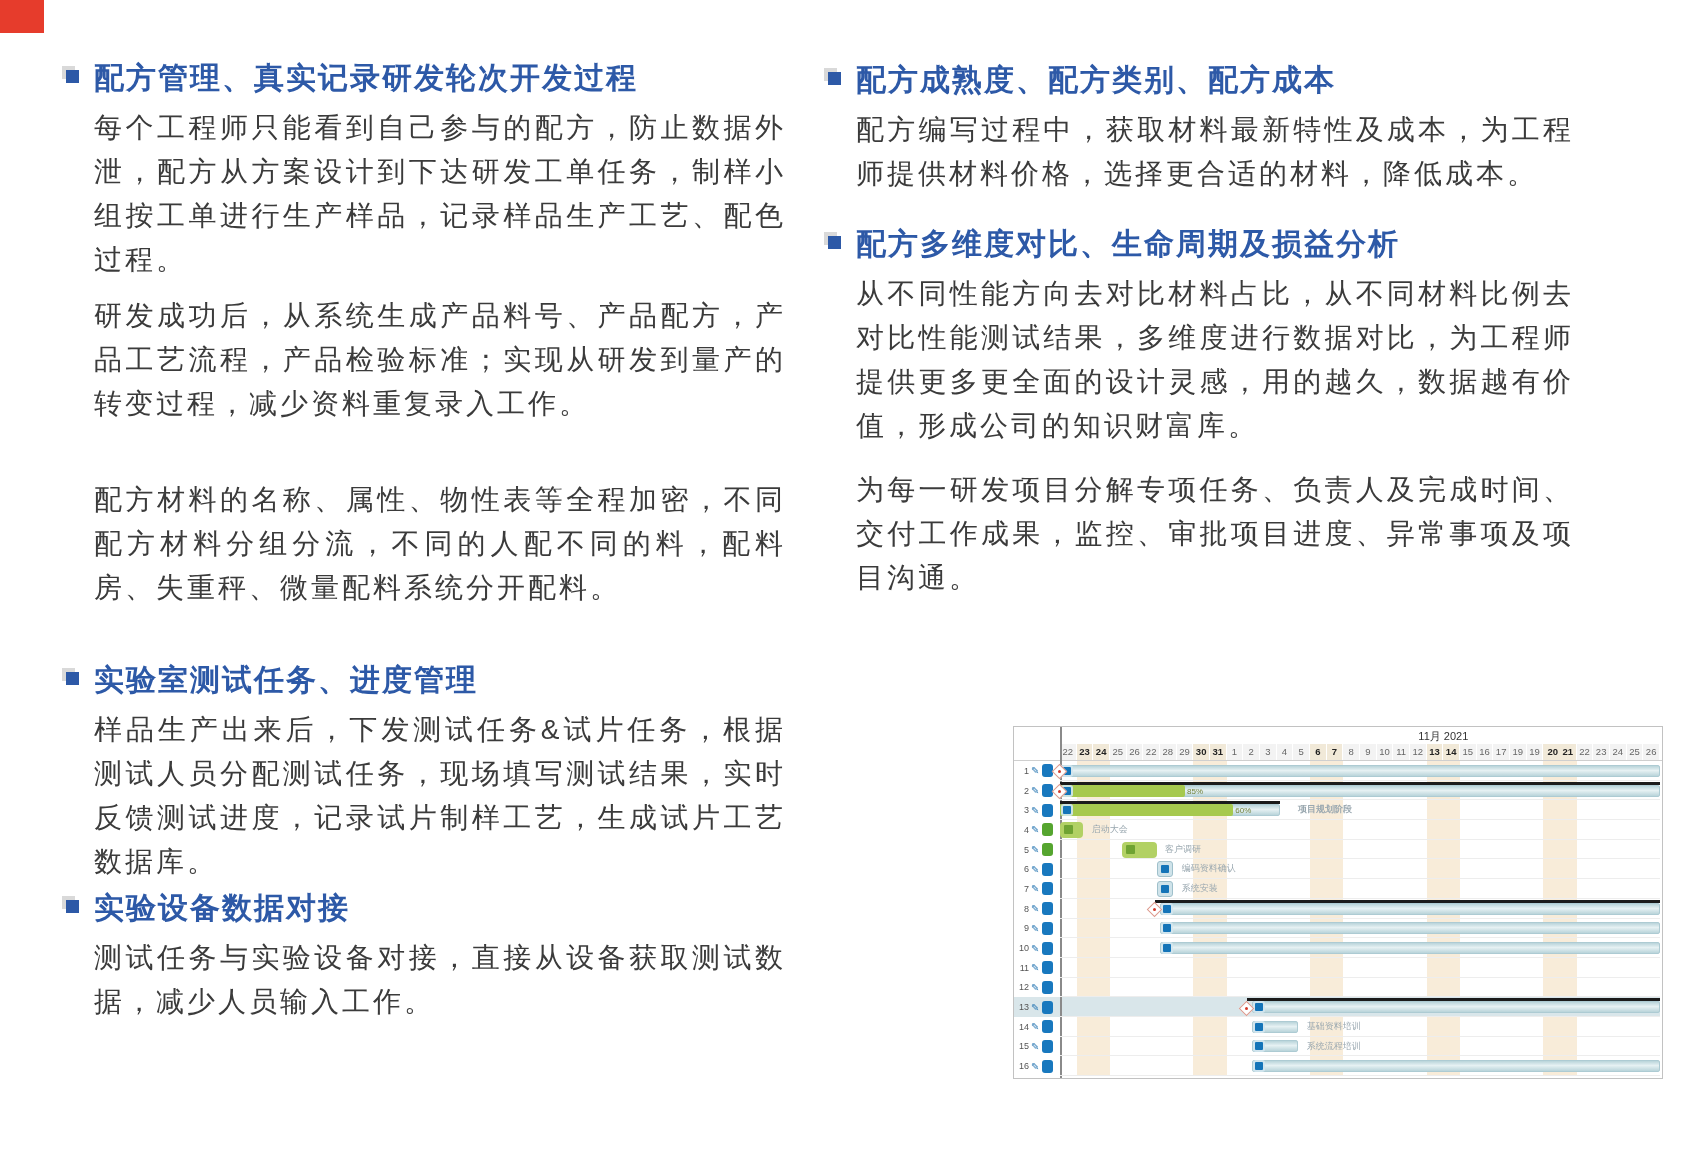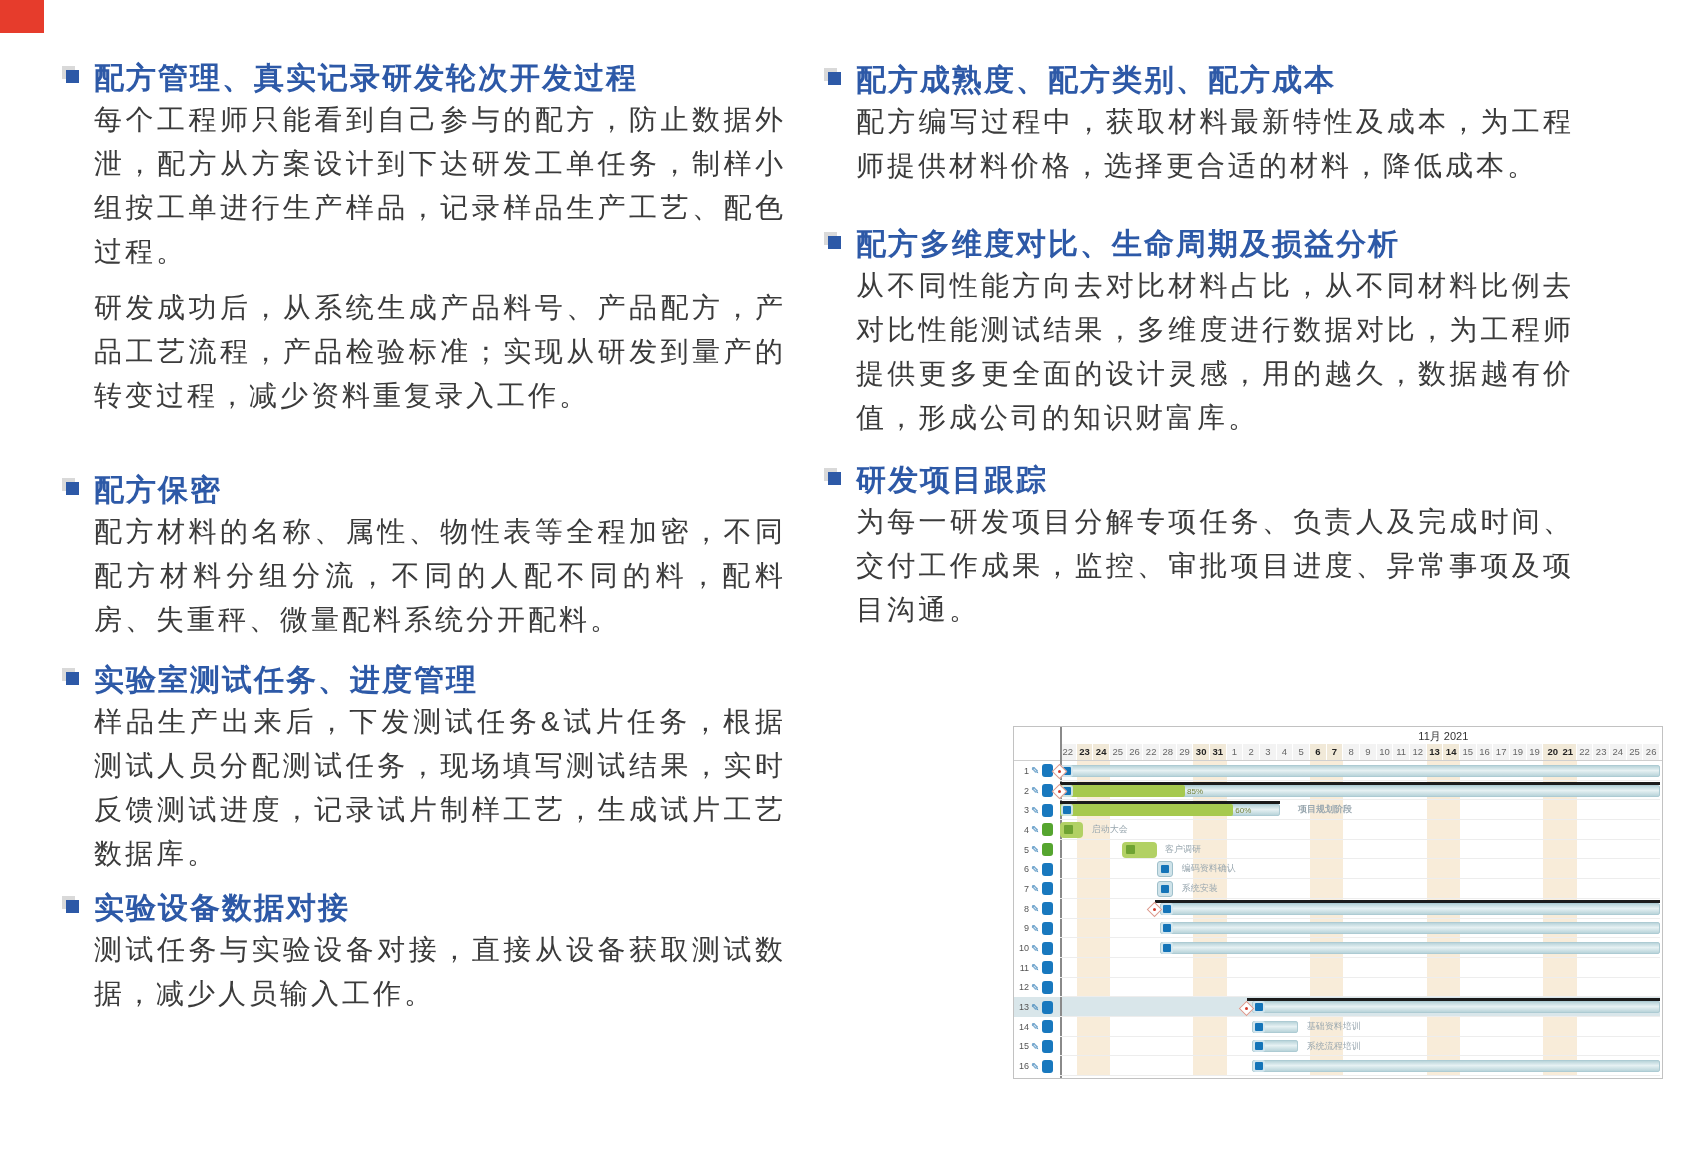--- a/index.html
+++ b/index.html
@@ -6,21 +6,21 @@
   .page{position:relative;width:1691px;height:1156px;background:#ffffff;
         font-family:"Liberation Sans",sans-serif;overflow:hidden;}
   .corner-red{position:absolute;left:0;top:0;width:44px;height:33px;background:#e63c2c;}
 
   .sec{position:absolute;}
   .sec-head{display:flex;align-items:flex-start;}
   .bullet{flex:0 0 13px;width:13px;height:13px;background:#2d59a7;margin-top:12px;
           box-shadow:-4px -4px 0 0 #d9d9d9;}
   .head-text{margin-left:15px;color:#2d59a7;font-weight:bold;font-size:30px;
              letter-spacing:2px;line-height:40px;white-space:nowrap;}
-  .sec-body{margin-top:0;padding-left:28px;color:#3b3b3b;font-size:28px;
+  .sec-body{margin-top:8px;padding-left:28px;color:#3b3b3b;font-size:28px;
             line-height:44px;letter-spacing:3px;text-align:justify;}
   .lcol .sec-body{width:692px;}
   .rcol .sec-body{width:718px;}
 
   
   .gantt{position:absolute;left:1013px;top:726px;width:648px;height:351px;
          background:#fff;border:1px solid #c2c2c2;overflow:hidden;font-family:"Liberation Sans",sans-serif;}
   .g-abs{position:absolute;}
   .g-month{font-size:11px;color:#333;text-align:center;top:2px;}
   .g-daycell{font-size:9.5px;color:#666;text-align:center;top:17px;height:16px;line-height:16px;
@@ -64,24 +64,20 @@
       <div class="sec-head">
           <span class="bullet"></span>
         <span class="head-text">配方管理、真实记录研发轮次开发过程</span>
         </div>
       <div class="sec-body">每个工程师只能看到自己参与的配方，防止数据外泄，配方从方案设计到下达研发工单任务，制样小组按工单进行生产样品，记录样品生产工艺、配色过程。</div>
     </div>
     <div class="sec" style="left:66px;top:286px;">
       <div class="sec-body">研发成功后，从系统生成产品料号、产品配方，产品工艺流程，产品检验标准；实现从研发到量产的转变过程，减少资料重复录入工作。</div>
     </div>
     <div class="sec" style="left:66px;top:470px;">
-      <div class="sec-head">
-          <span class="bullet"></span>
-        <span class="head-text">配方保密</span>
-        </div>
       <div class="sec-body">配方材料的名称、属性、物性表等全程加密，不同配方材料分组分流，不同的人配不同的料，配料房、失重秤、微量配料系统分开配料。</div>
     </div>
     <div class="sec" style="left:66px;top:660px;">
       <div class="sec-head">
           <span class="bullet"></span>
         <span class="head-text">实验室测试任务、进度管理</span>
         </div>
       <div class="sec-body">样品生产出来后，下发测试任务&amp;试片任务，根据测试人员分配测试任务，现场填写测试结果，实时反馈测试进度，记录试片制样工艺，生成试片工艺数据库。</div>
     </div>
     <div class="sec" style="left:66px;top:888px;">
@@ -102,24 +98,20 @@
       <div class="sec-body">配方编写过程中，获取材料最新特性及成本，为工程师提供材料价格，选择更合适的材料，降低成本。</div>
     </div>
     <div class="sec" style="left:828px;top:224px;">
       <div class="sec-head">
           <span class="bullet"></span>
         <span class="head-text">配方多维度对比、生命周期及损益分析</span>
         </div>
       <div class="sec-body">从不同性能方向去对比材料占比，从不同材料比例去对比性能测试结果，多维度进行数据对比，为工程师提供更多更全面的设计灵感，用的越久，数据越有价值，形成公司的知识财富库。</div>
     </div>
     <div class="sec" style="left:828px;top:460px;">
-      <div class="sec-head">
-          <span class="bullet"></span>
-        <span class="head-text">研发项目跟踪</span>
-        </div>
       <div class="sec-body">为每一研发项目分解专项任务、负责人及完成时间、交付工作成果，监控、审批项目进度、异常事项及项目沟通。</div>
     </div>
     <div class="gantt">
         <div class="g-abs g-stripe" style="left: 62.6667px; top: 34px; width: 16.6667px; height: 315px;"></div>
         <div class="g-abs g-stripe" style="left: 79.3333px; top: 34px; width: 16.6667px; height: 315px;"></div>
         <div class="g-abs g-stripe" style="left: 179.333px; top: 34px; width: 16.6667px; height: 315px;"></div>
         <div class="g-abs g-stripe" style="left: 196px; top: 34px; width: 16.6667px; height: 315px;"></div>
         <div class="g-abs g-stripe" style="left: 296px; top: 34px; width: 16.6667px; height: 315px;"></div>
         <div class="g-abs g-stripe" style="left: 312.667px; top: 34px; width: 16.6667px; height: 315px;"></div>
         <div class="g-abs g-stripe" style="left: 412.667px; top: 34px; width: 16.6667px; height: 315px;"></div>

